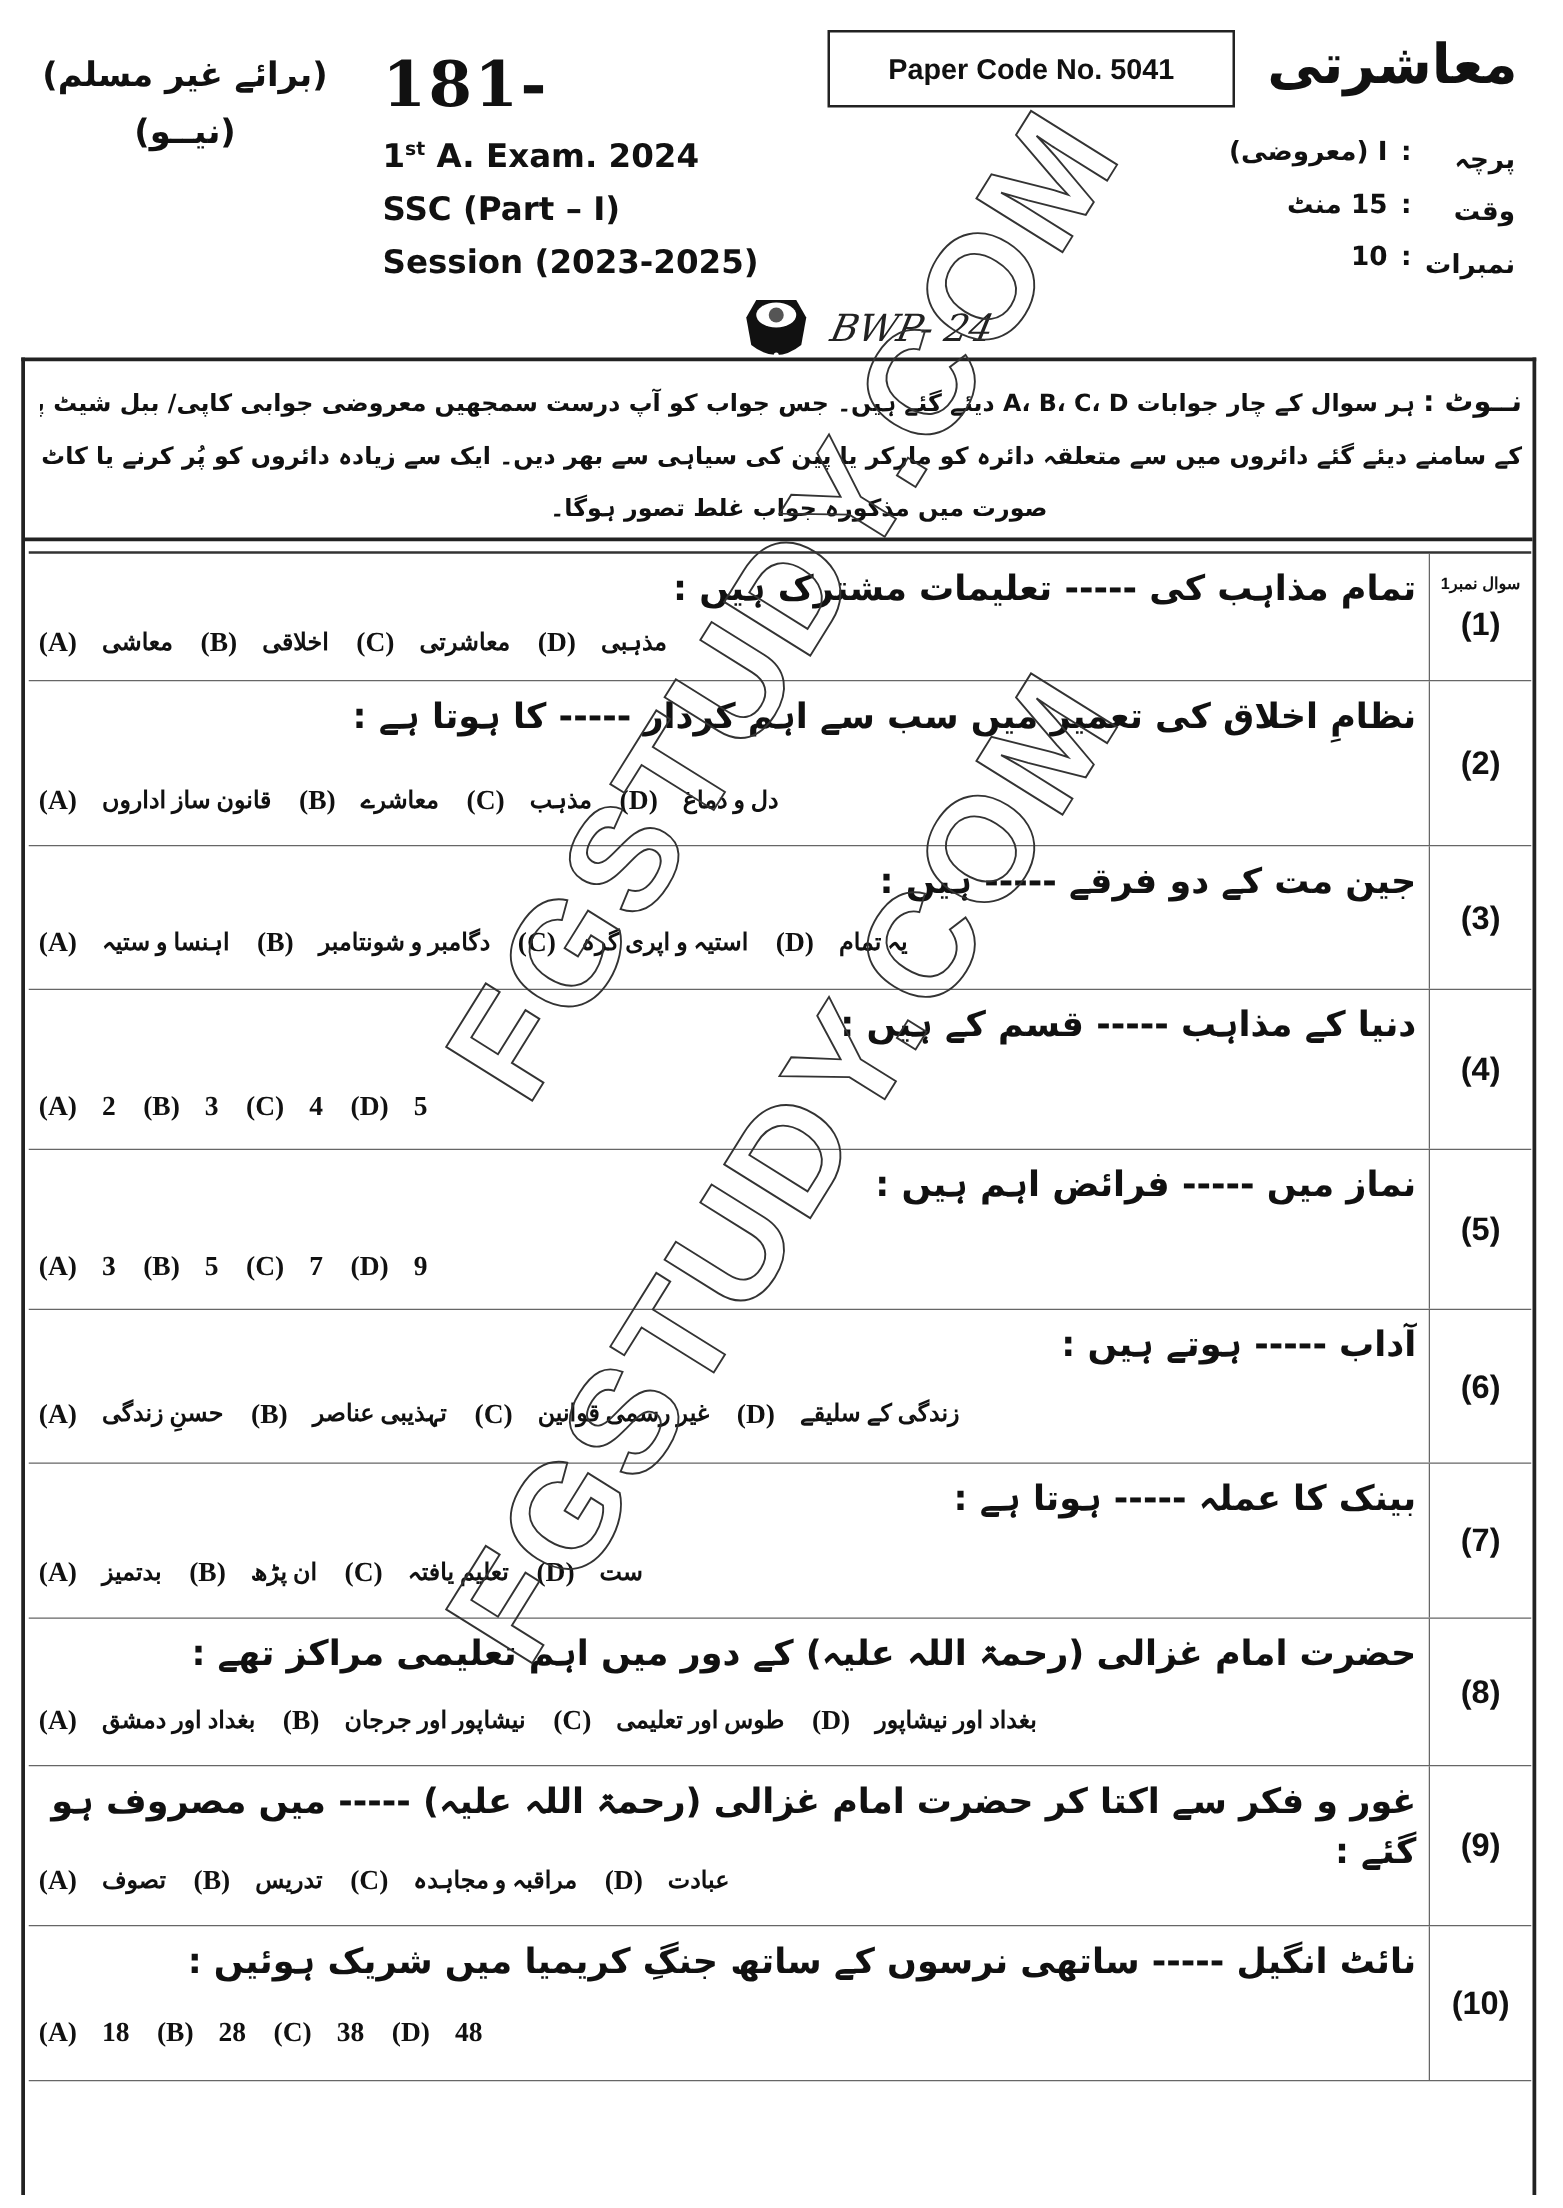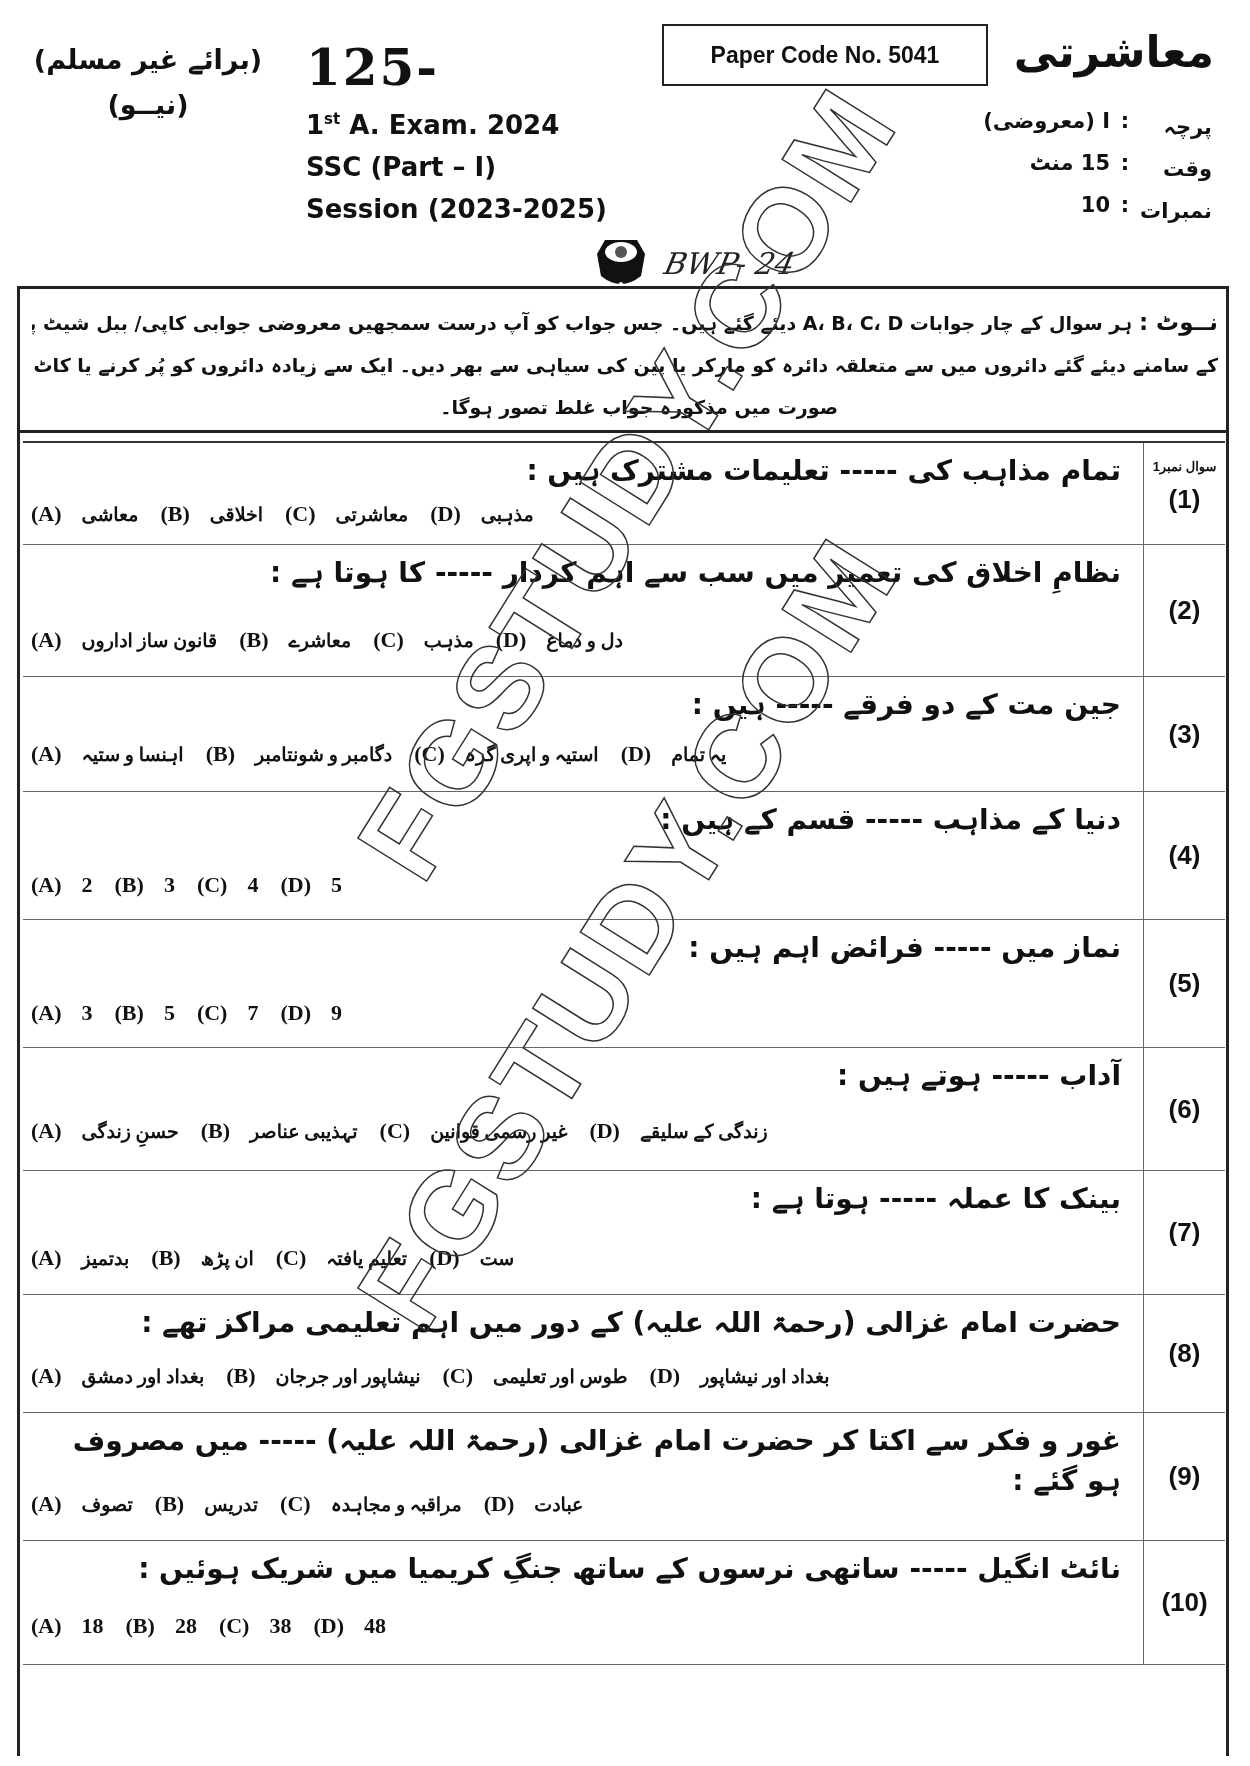--- a/index.html
+++ b/index.html
@@ -40,21 +40,21 @@
   .note { position: absolute; left: 0; top: 0; right: 0; height: 144px; border-bottom: 3px solid #222;
           direction: rtl; padding: 12px 8px 0 12px; }
   .note p { font-size: 19px; line-height: 42px; font-weight: bold; white-space: nowrap; overflow: hidden; }
   .note .lbl { font-size: 23px; text-align: right; }
   .note p.last { padding-right: 380px; }
 
   .qtable { position: absolute; left: 3px; top: 152px; width: 1202px; border-top: 2px solid #333; }
   .qrow { display: flex; flex-direction: row-reverse; border-bottom: 1.5px solid #666; }
   .qnum { width: 82px; border-left: 1.5px solid #666; display: flex; flex-direction: column;
           align-items: center; justify-content: center; font-weight: bold; font-size: 26px;
-          font-family: "Liberation Sans", sans-serif; margin-left: 12px; }
+          font-family: "Liberation Sans", sans-serif; }
   .qnum .tag { font-size: 13px; direction: rtl; font-weight: bold; margin-top: -14px; margin-bottom: 10px; }
   .qbody { flex: 1; padding: 8px 10px 0 8px; position: relative; }
   .qtext { direction: rtl; font-size: 28px; font-weight: bold; line-height: 40px; }
   .opts { direction: ltr; display: flex; gap: 22px; align-items: center; font-size: 21px; position: absolute; left: 8px;
           font-family: "Liberation Serif", serif; }
   .opt { display: flex; gap: 20px; align-items: center; }
   .opt .lt { font-weight: bold; font-size: 22px; }
   .opt .ov { direction: rtl; font-weight: bold; font-size: 19px; }
   .opts.num .ov { font-size: 22px; font-family: "Liberation Serif", serif; }
 
@@ -65,21 +65,21 @@
 </style>
 </head>
 <body>
 
 <div class="hdr-left">
   <div class="l1">(برائے غیر مسلم)</div>
   <div class="l2">(نیــو)</div>
 </div>
 
 <div class="hdr-mid">
-  <div class="code">125-</div>
+  <div class="code">181-</div>
   <div class="line"><span>1</span><sup>st</sup><span> A. Exam. 2024</span></div>
   <div class="line">SSC (Part – I)</div>
   <div class="line">Session (2023-2025)</div>
 </div>
 
 <div class="paper-code">Paper Code No. 5041</div>
 
 <div class="subject">معاشرتی</div>
 
 <div class="meta">

